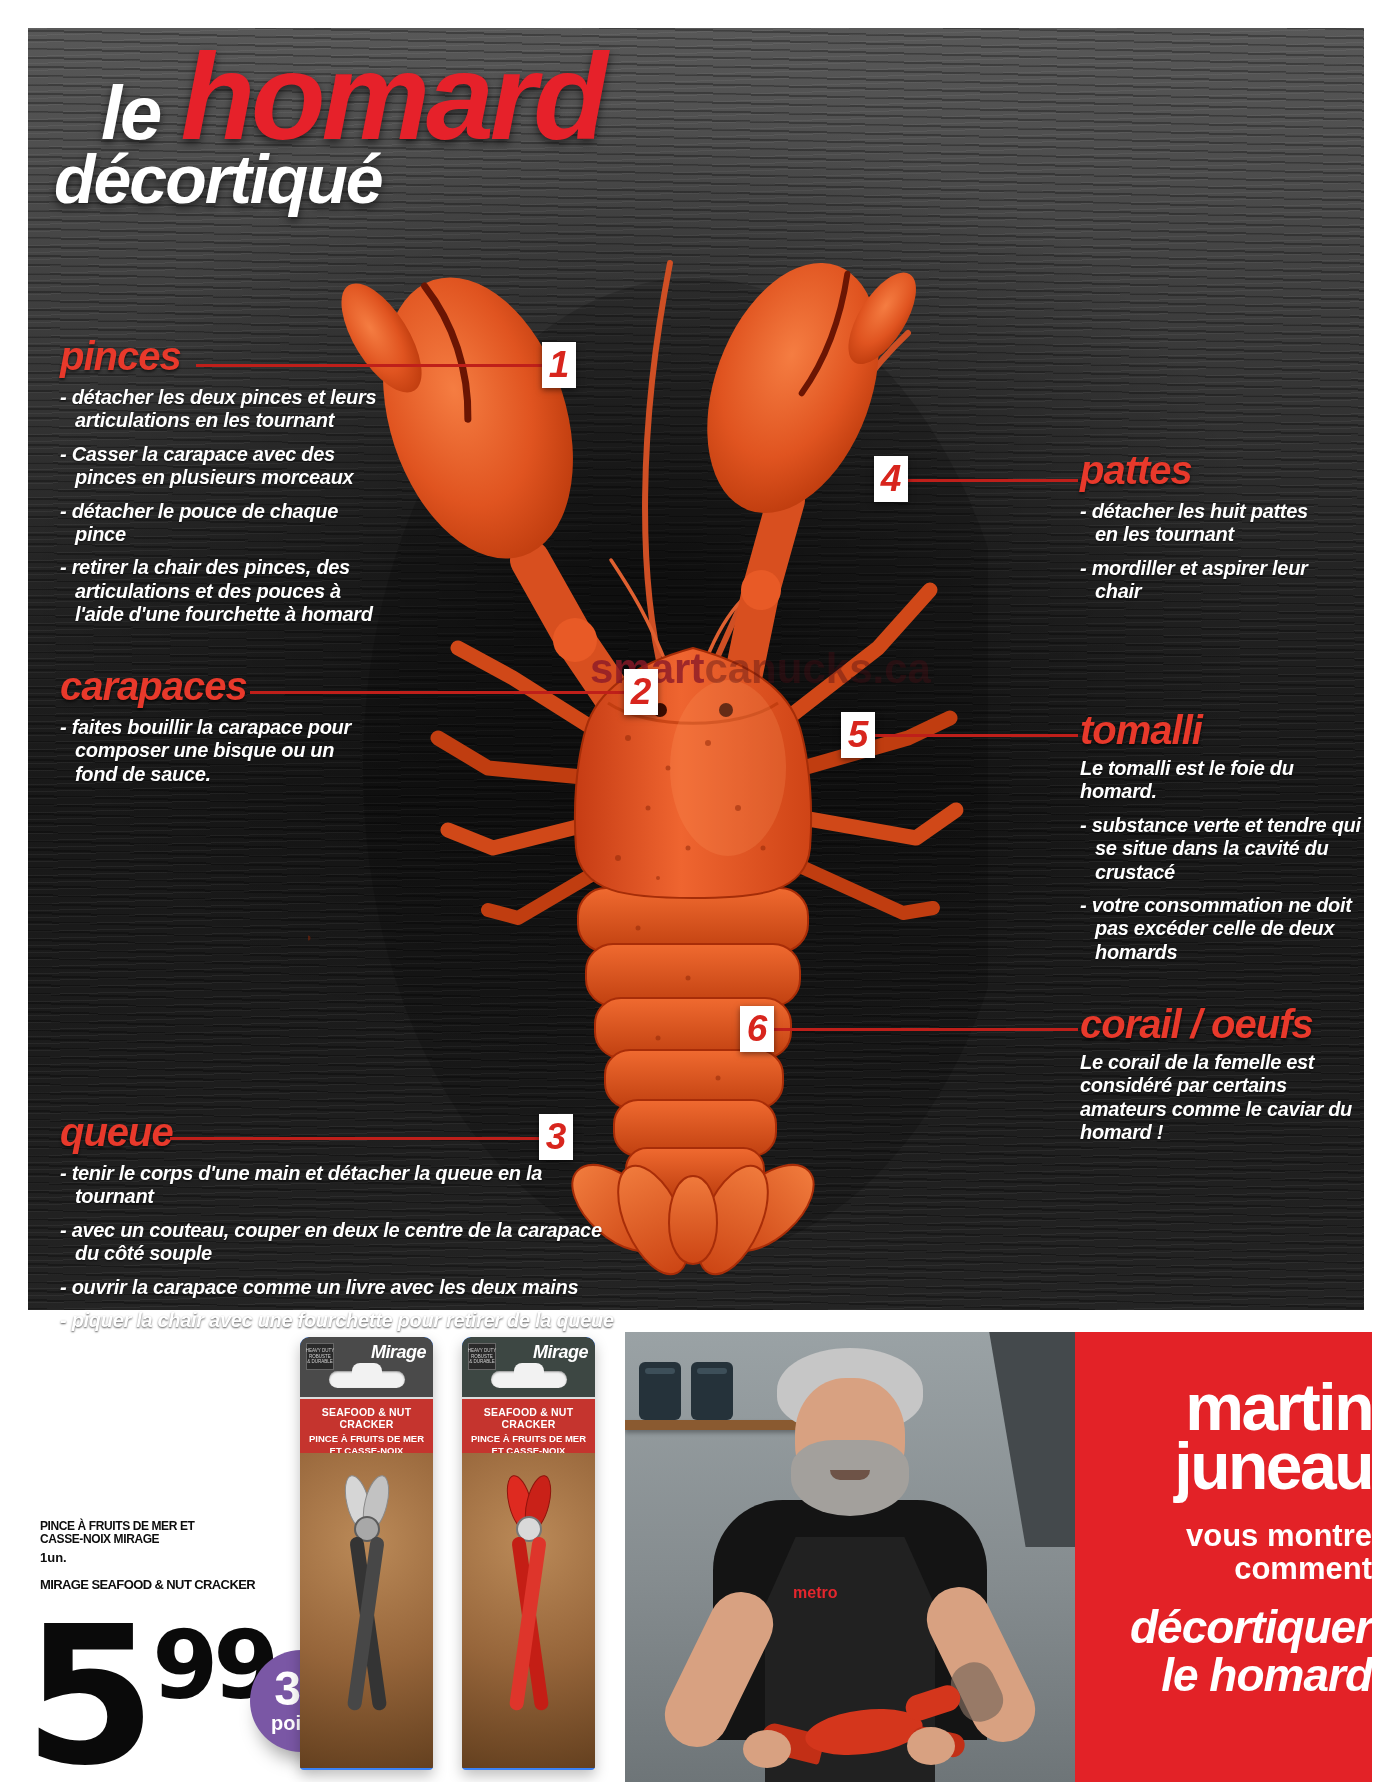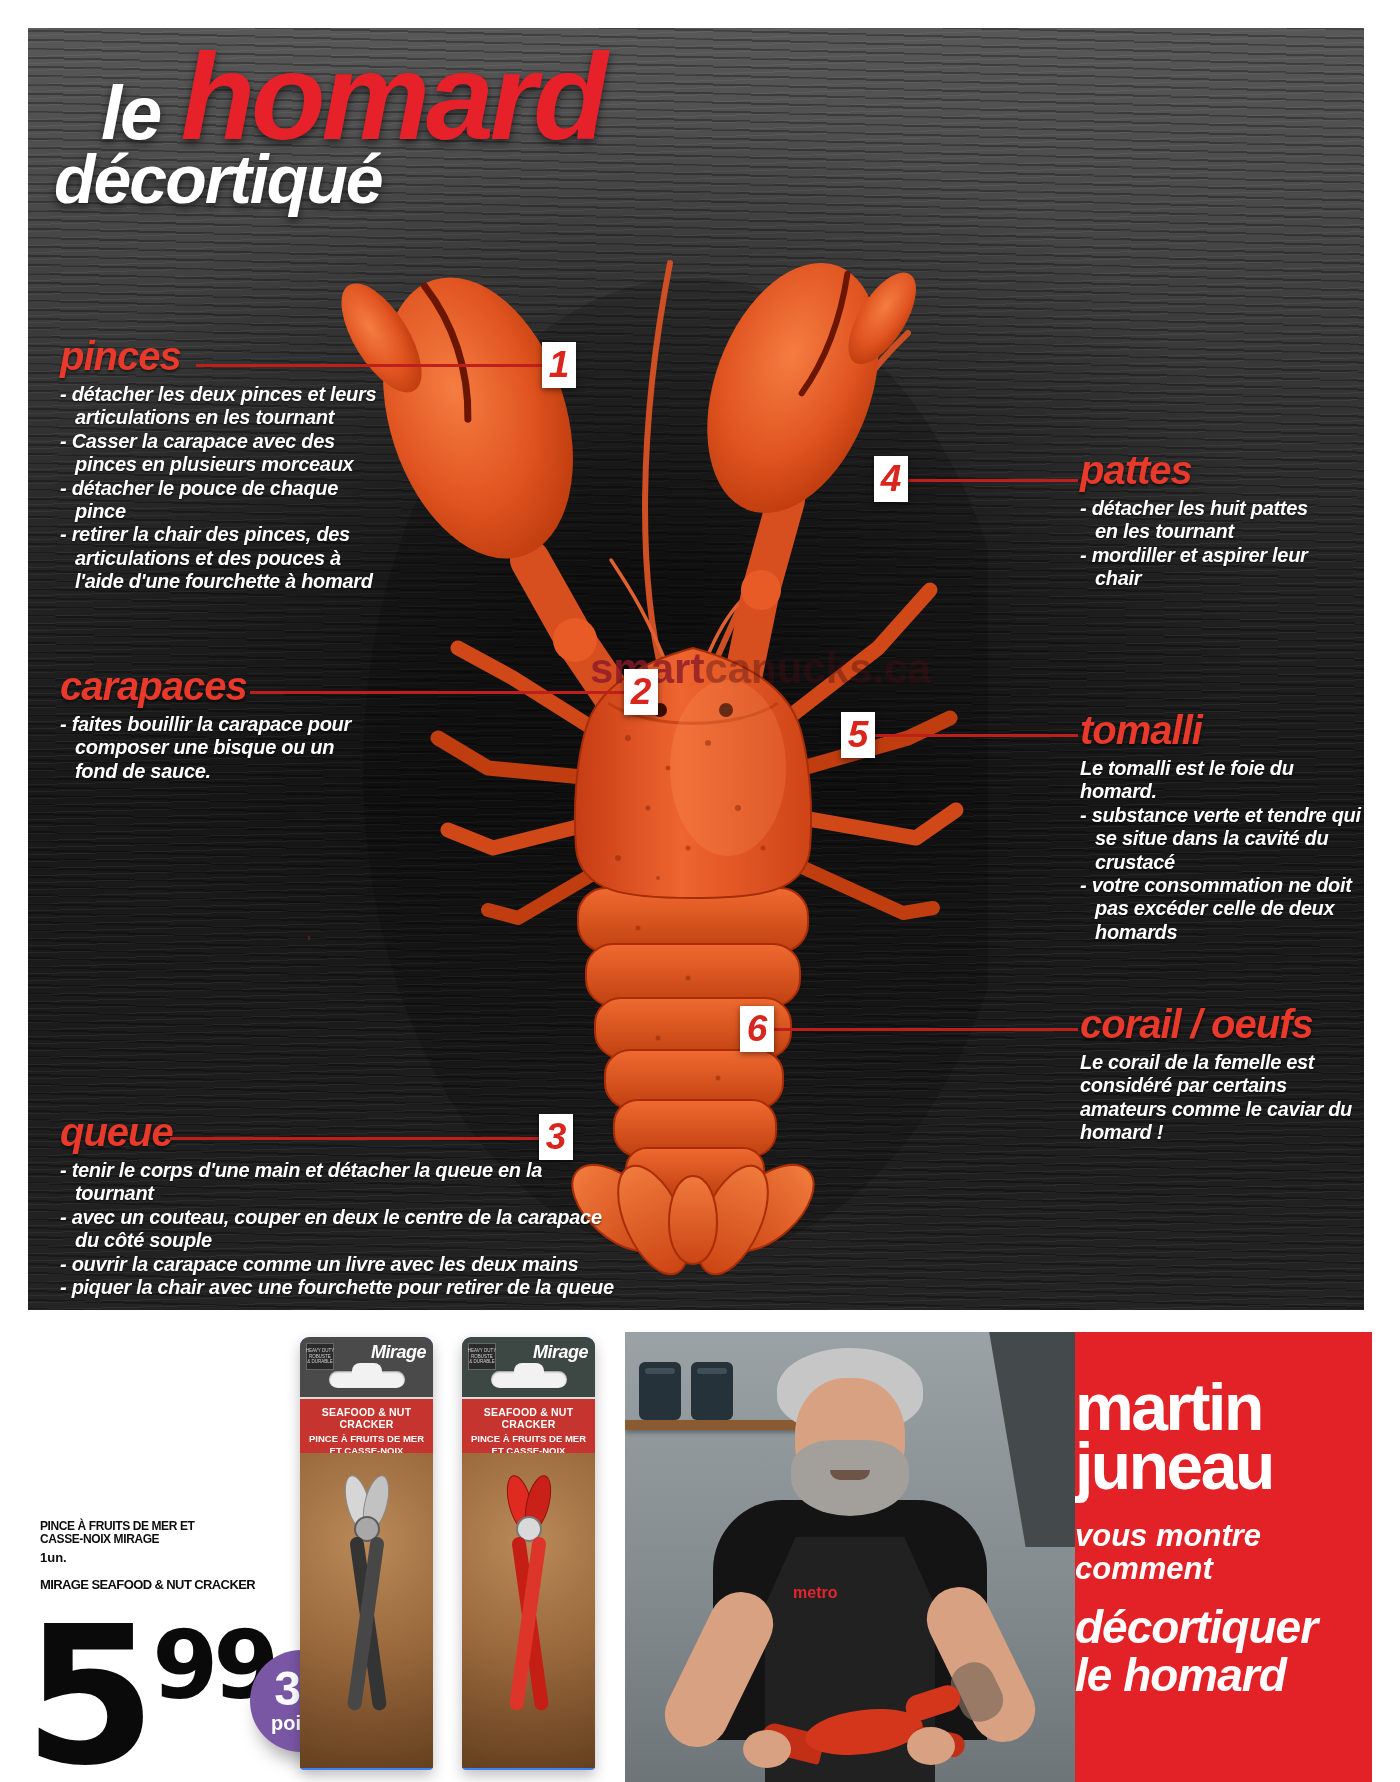--- a/index.html
+++ b/index.html
@@ -20,21 +20,21 @@
   .title-row { display:flex; align-items:baseline; gap:20px;margin-left:47px; }
   .t-le { color:#fff; font-size:76px; letter-spacing:-2px; }
   .t-homard { color:#e6212a; font-size:122px; letter-spacing:-4px; line-height:.95; }
   .t-line2 { color:#fff; font-size:68px; letter-spacing:-2px; margin-top:-16px; }
 
   
   .sec { position:absolute; color:#fff; }
   .sec h2 { color:#e8392b; font-size:40px; font-style:italic; font-weight:bold; letter-spacing:-1px; line-height:1; text-shadow:0 2px 3px rgba(0,0,0,.6); }
   .sec ul { list-style:none; margin-top:7px; }
   .sec li, .sec .intro { font-size:20px; font-weight:bold; font-style:italic; line-height:1.17; letter-spacing:-0.3px; text-shadow:0 1px 2px rgba(0,0,0,.65); }
-  .sec li { padding-left:15px; text-indent:-15px; }
+  .sec li { padding-left:15px; text-indent:-15px;margin-top:10px; }
   .sec li::before { content:"- "; }
   .sec .intro { margin-top:7px; }
   .sec ul.after-intro { margin-top:0; }
 
   .lead { position:absolute; height:3px; background:#bf1f1a; }
   .mark { position:absolute; width:34px; height:46px; background:#fff; display:flex; align-items:center; justify-content:center;
           box-shadow:0 2px 6px rgba(0,0,0,.5); }
   .mark span { color:#d8251d; font-size:37px; font-weight:bold; font-style:italic; }
 
   .watermark { position:absolute; left:588px; top:842px; font-size:42px; font-weight:bold; letter-spacing:0; }
@@ -97,23 +97,23 @@
   .arm.left { left:62px; top:255px; transform:rotate(26deg); }
   .arm.right { left:324px; top:250px; transform:rotate(-26deg); }
   .tattoo { position:absolute; left:330px; top:330px; width:44px; height:60px; background:#7e6a5d; border-radius:20px; transform:rotate(-26deg); opacity:.7; }
   .hand { position:absolute; width:48px; height:38px; background:#d8a181; border-radius:50%; }
   .hand.h1 { left:118px; top:398px; } .hand.h2 { left:282px; top:395px; }
   .mini-lob { position:absolute; left:138px; top:352px; width:200px; height:100px; }
   .ml-body { position:absolute; left:42px; top:26px; width:118px; height:44px; background:#d4361c; border-radius:50%; transform:rotate(-7deg); }
   .ml-tail { position:absolute; left:-2px; top:44px; width:62px; height:30px; background:#c22f16; border-radius:16px 4px 4px 22px; transform:rotate(14deg); }
   .ml-claw1 { position:absolute; left:142px; top:6px; width:56px; height:26px; background:#d4361c; border-radius:14px; transform:rotate(-18deg); }
   .ml-claw2 { position:absolute; left:148px; top:46px; width:54px; height:24px; background:#c22f16; border-radius:14px; transform:rotate(12deg); }
-  .redblock { flex:1; background:#e32227; color:#fff; text-align:left; padding-top:46px; }
+  .redblock { flex:1; background:#e32227; color:#fff; text-align:right; padding-top:46px; }
   .mj-name { font-size:66px; font-weight:bold; line-height:.9; letter-spacing:-2.5px; }
-  .mj-sub { font-size:31px; font-weight:bold; font-style:italic; line-height:1.08; margin-top:22px; }
+  .mj-sub { font-size:31px; font-weight:bold; line-height:1.08; margin-top:22px; }
   .mj-sub + .mj-sub { margin-top:0; }
   .mj-act { font-size:46px; font-weight:bold; font-style:italic; letter-spacing:-1px; line-height:1.04; margin-top:18px; }
   .mj-act + .mj-act { margin-top:0; }
 </style>
 </head>
 <body>
 
 <div class="page">
 
   <div class="panel">

